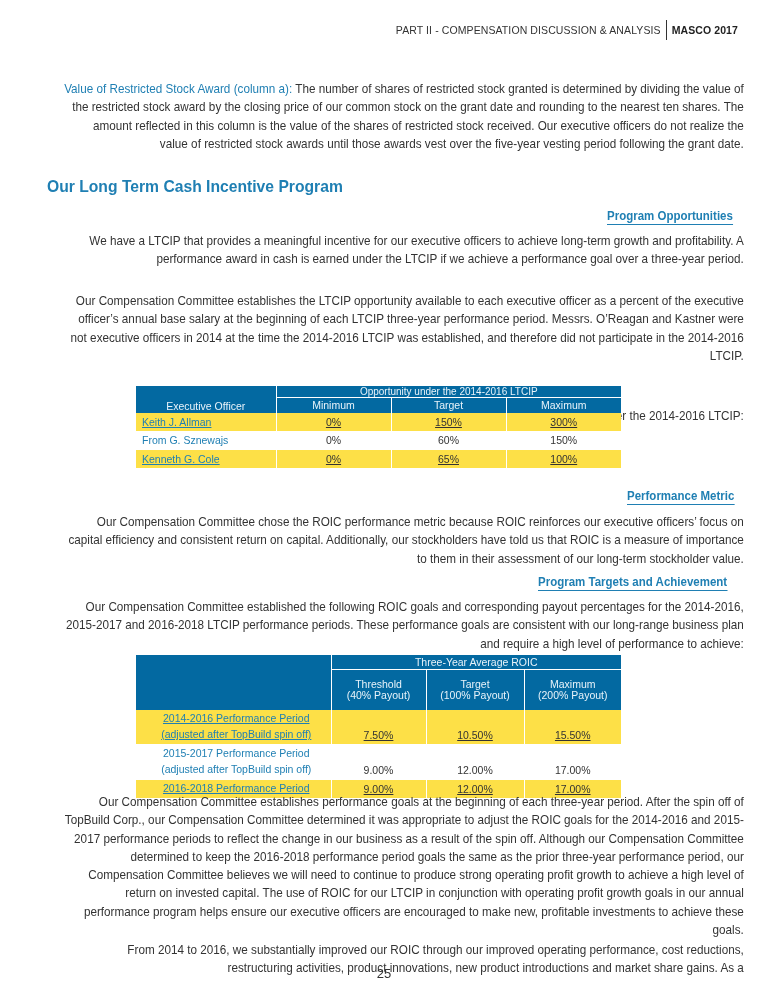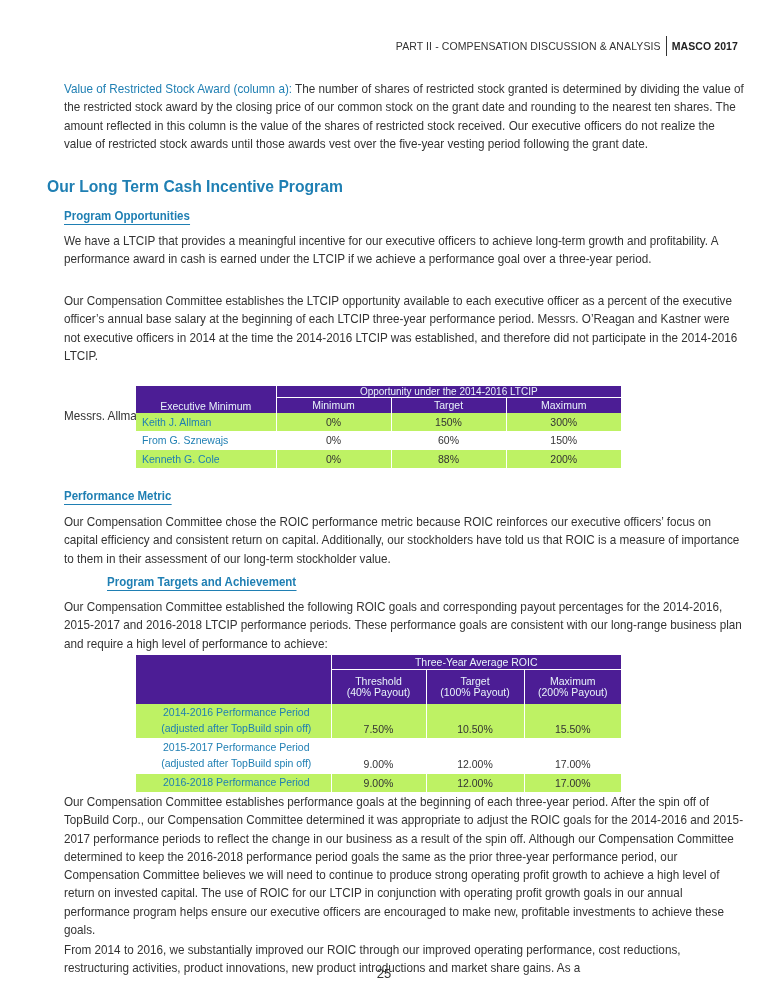--- a/index.html
+++ b/index.html
@@ -1,49 +1,49 @@
 <!DOCTYPE html>
 <html><head>
 <meta charset="utf-8">
 <style>
   * { margin: 0; padding: 0; box-sizing: border-box; }
   html, body { width: 768px; height: 1000px; background: #ffffff; overflow: hidden; }
   body { font-family: "Liberation Sans Narrow", "Liberation Sans", sans-serif; color: #2b2b2b; position: relative; }
 
-  .header { position: absolute; top: 36px; right: 30px; height: 20px; display: flex; align-items: center; font-size: 10.5px; color: #333; letter-spacing: 0.1px; }
+  .header { position: absolute; top: 20px; right: 30px; height: 20px; display: flex; align-items: center; font-size: 10.5px; color: #333; letter-spacing: 0.1px; }
   .header .part { padding-right: 5px; }
   .header .sep { width: 1px; height: 20px; background: #333; margin: 0 5px 0 0; }
   .header .brand { font-weight: bold; color: #222; }
 
-  .content { position: absolute; left: 64px; width: 680px; }
+  .content { position: absolute; left: 64px; width: 680px; text-align: right; }
   p.body { font-size: 12.6px; line-height: 18.3px; color: #333; transform: scaleX(0.93); transform-origin: left; width: 731px; }
 
   .lead-label { color: #1f7fb3; }
 
   h2.section { position: absolute; left: 47px; top: 177px; font-size: 16.5px; font-weight: bold; color: #1f7fb3; transform: scaleX(0.95); transform-origin: left; }
 
   h3.sub { font-size: 12.5px; font-weight: bold; color: #1f7fb3; display: inline-block; border-bottom: 1.5px solid #1f7fb3; padding-bottom: 1px; transform: scaleX(0.92); transform-origin: left; }
 
   table.data { position: absolute; border-collapse: collapse; font-size: 10.5px; font-family: "Liberation Sans", sans-serif; }
-  table.data th { background: #4c1d95; color: #e8f3fa; font-weight: normal; text-align: center; }
+  table.data th { background: #0369a1; color: #e8f3fa; font-weight: normal; text-align: center; }
   table.data td { text-align: center; color: #333; }
   table.data td.lbl { text-align: left; color: #1f7fb3; padding-left: 6px; }
-  table.data tr.shade td { background: #bef264; }
+  table.data tr.shade td { background: #fde047; text-decoration: underline; }
   table.data tr.plain td { background: #ffffff; }
 
   #t1 { left: 136px; top: 386px; width: 485px; }
   #t1 th.top { height: 11px; border-left: 1px solid #ffffff; border-bottom: 1px solid #ffffff; font-size: 10px; line-height: 11px; }
   #t1 th.sub { height: 15px; border-left: 1px solid #ffffff; margin-top: 28px; }
   #t1 th.officer { vertical-align: bottom; padding-bottom: 1px; }
   #t1 td { height: 18.5px; border-bottom: 1px solid #ffffff; }
   #t1 td.c { border-left: 1px solid #ffffff; }
 
   #t2 { left: 136px; top: 655px; width: 485px; }
   #t2 th.top { height: 14px; border-left: 1px solid #ffffff; border-bottom: 1px solid #ffffff; }
-  #t2 th.sub { height: 35px; border-left: 1px solid #ffffff; line-height: 11px; }
+  #t2 th.sub { height: 41px; border-left: 1px solid #ffffff; line-height: 11px; }
   #t2 td { border-bottom: 1px solid #ffffff; }
   #t2 td.c { border-left: 1px solid #ffffff; vertical-align: bottom; padding-bottom: 3px; }
   #t2 td.lbl { line-height: 16px; padding-top: 0; padding-bottom: 2px; text-align: center; }
 
   .page-num { position: absolute; top: 966px; left: 0; width: 768px; text-align: center; font-size: 13px; color: #333; }
 </style>
 </head>
 <body>
 
 <div class="header">
@@ -68,21 +68,21 @@
 <div class="content" style="top:292px;">
   <p class="body">Our Compensation Committee establishes the LTCIP opportunity available to each executive officer as a percent of the executive officer’s annual base salary at the beginning of each LTCIP three-year performance period. Messrs. O’Reagan and Kastner were not executive officers in 2014 at the time the 2014-2016 LTCIP was established, and therefore did not participate in the 2014-2016 LTCIP.</p>
 </div>
 <div class="content" style="top:359px;margin-top:48px;">
   <p class="body">Messrs. Allman, Sznewajs and Cole had the following LTCIP opportunities under the 2014-2016 LTCIP:</p>
 </div>
 
 <table class="data" id="t1">
   <tbody>
       <tr>
-    <th rowspan="2" class="officer" style="width:140px;">Executive Minimum</th>
+    <th rowspan="2" class="officer" style="width:140px;">Executive Officer</th>
     <th colspan="3" class="top">Opportunity under the 2014-2016 LTCIP</th>
   </tr>
   <tr>
     <th class="sub" style="width:115px;">Minimum</th>
     <th class="sub" style="width:115px;">Target</th>
     <th class="sub">Maximum</th>
   </tr>
   <tr class="shade">
     <td class="lbl">Keith J. Allman</td>
     <td class="c">0%</td>
@@ -91,22 +91,22 @@
   </tr>
   <tr class="plain">
     <td class="lbl">From G. Sznewajs</td>
     <td class="c">0%</td>
     <td class="c">60%</td>
     <td class="c">150%</td>
   </tr>
   <tr class="shade">
     <td class="lbl">Kenneth G. Cole</td>
     <td class="c">0%</td>
-    <td class="c">88%</td>
-    <td class="c">200%</td>
+    <td class="c">65%</td>
+    <td class="c">100%</td>
   </tr>
 </tbody>
   </table>
 
 <div class="content" style="top:486px;">
   <h3 class="sub">Performance Metric</h3>
 </div>
 <div class="content" style="top:513px;">
   <p class="body">Our Compensation Committee chose the ROIC performance metric because ROIC reinforces our executive officers’ focus on capital efficiency and consistent return on capital. Additionally, our stockholders have told us that ROIC is a measure of importance to them in their assessment of our long-term stockholder value.</p>
 </div>

